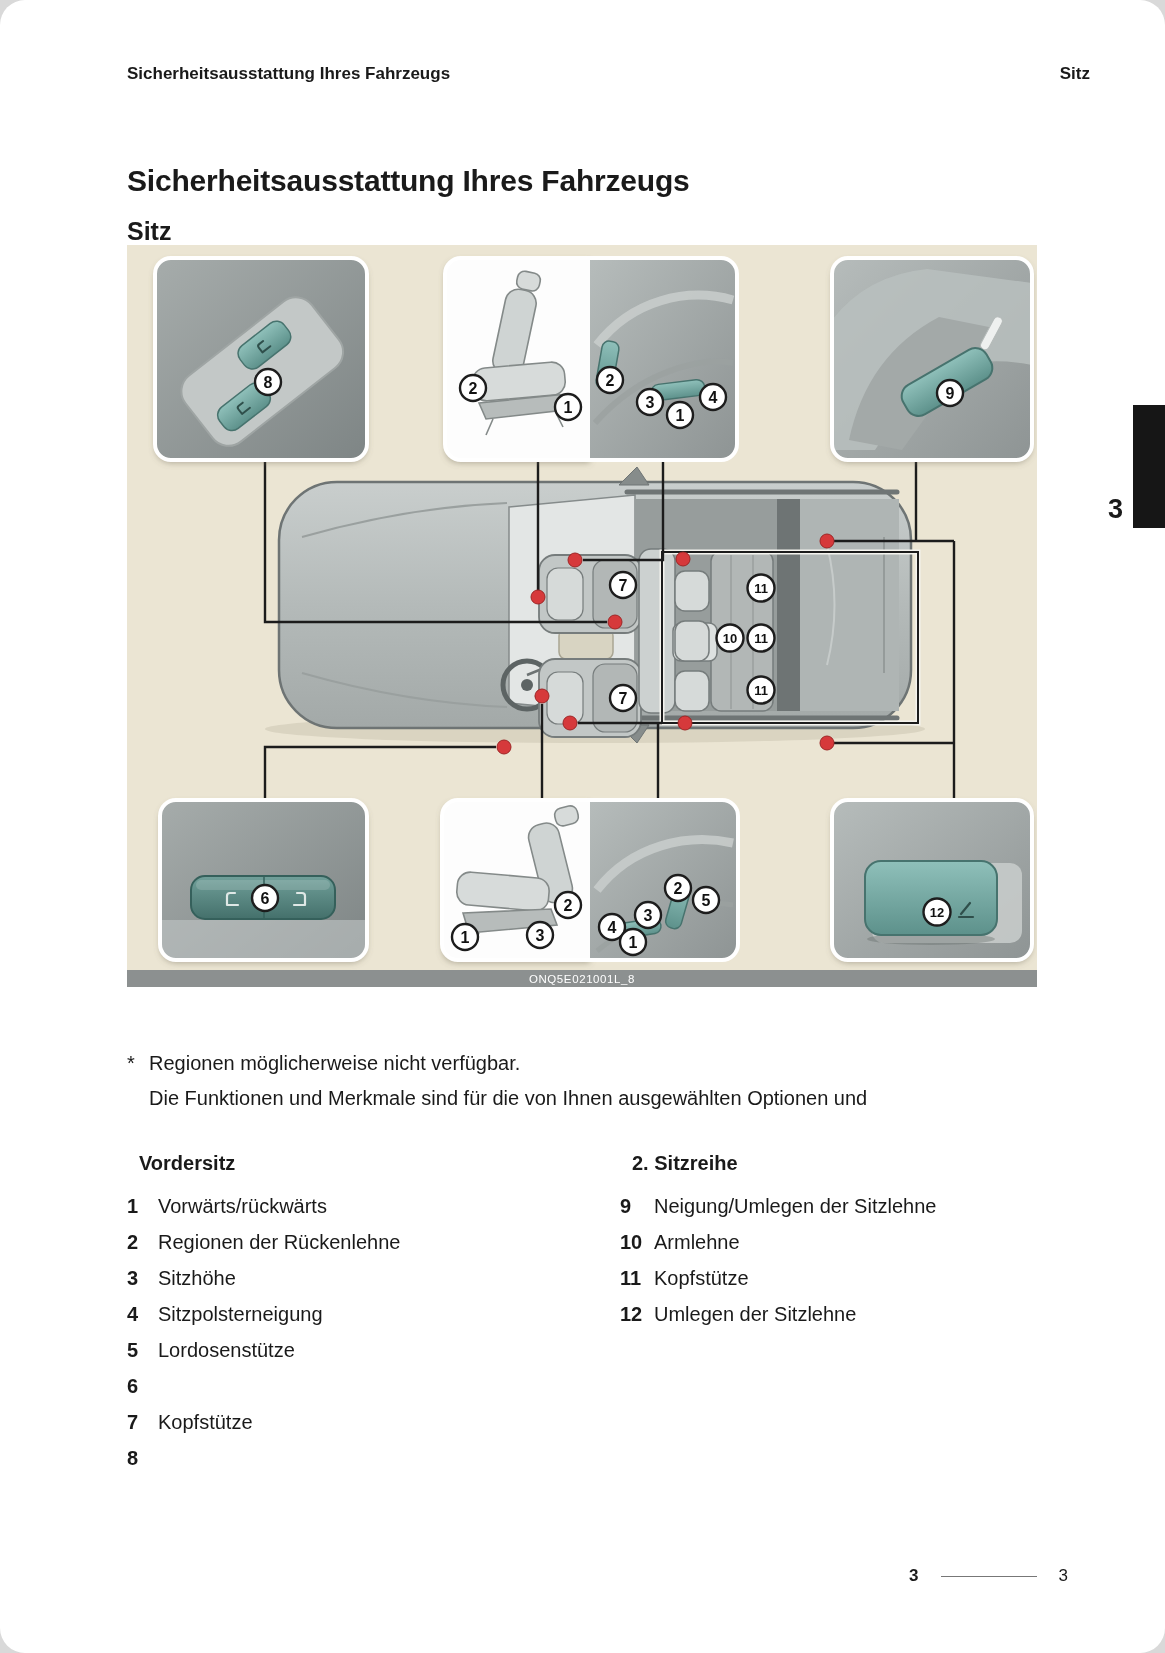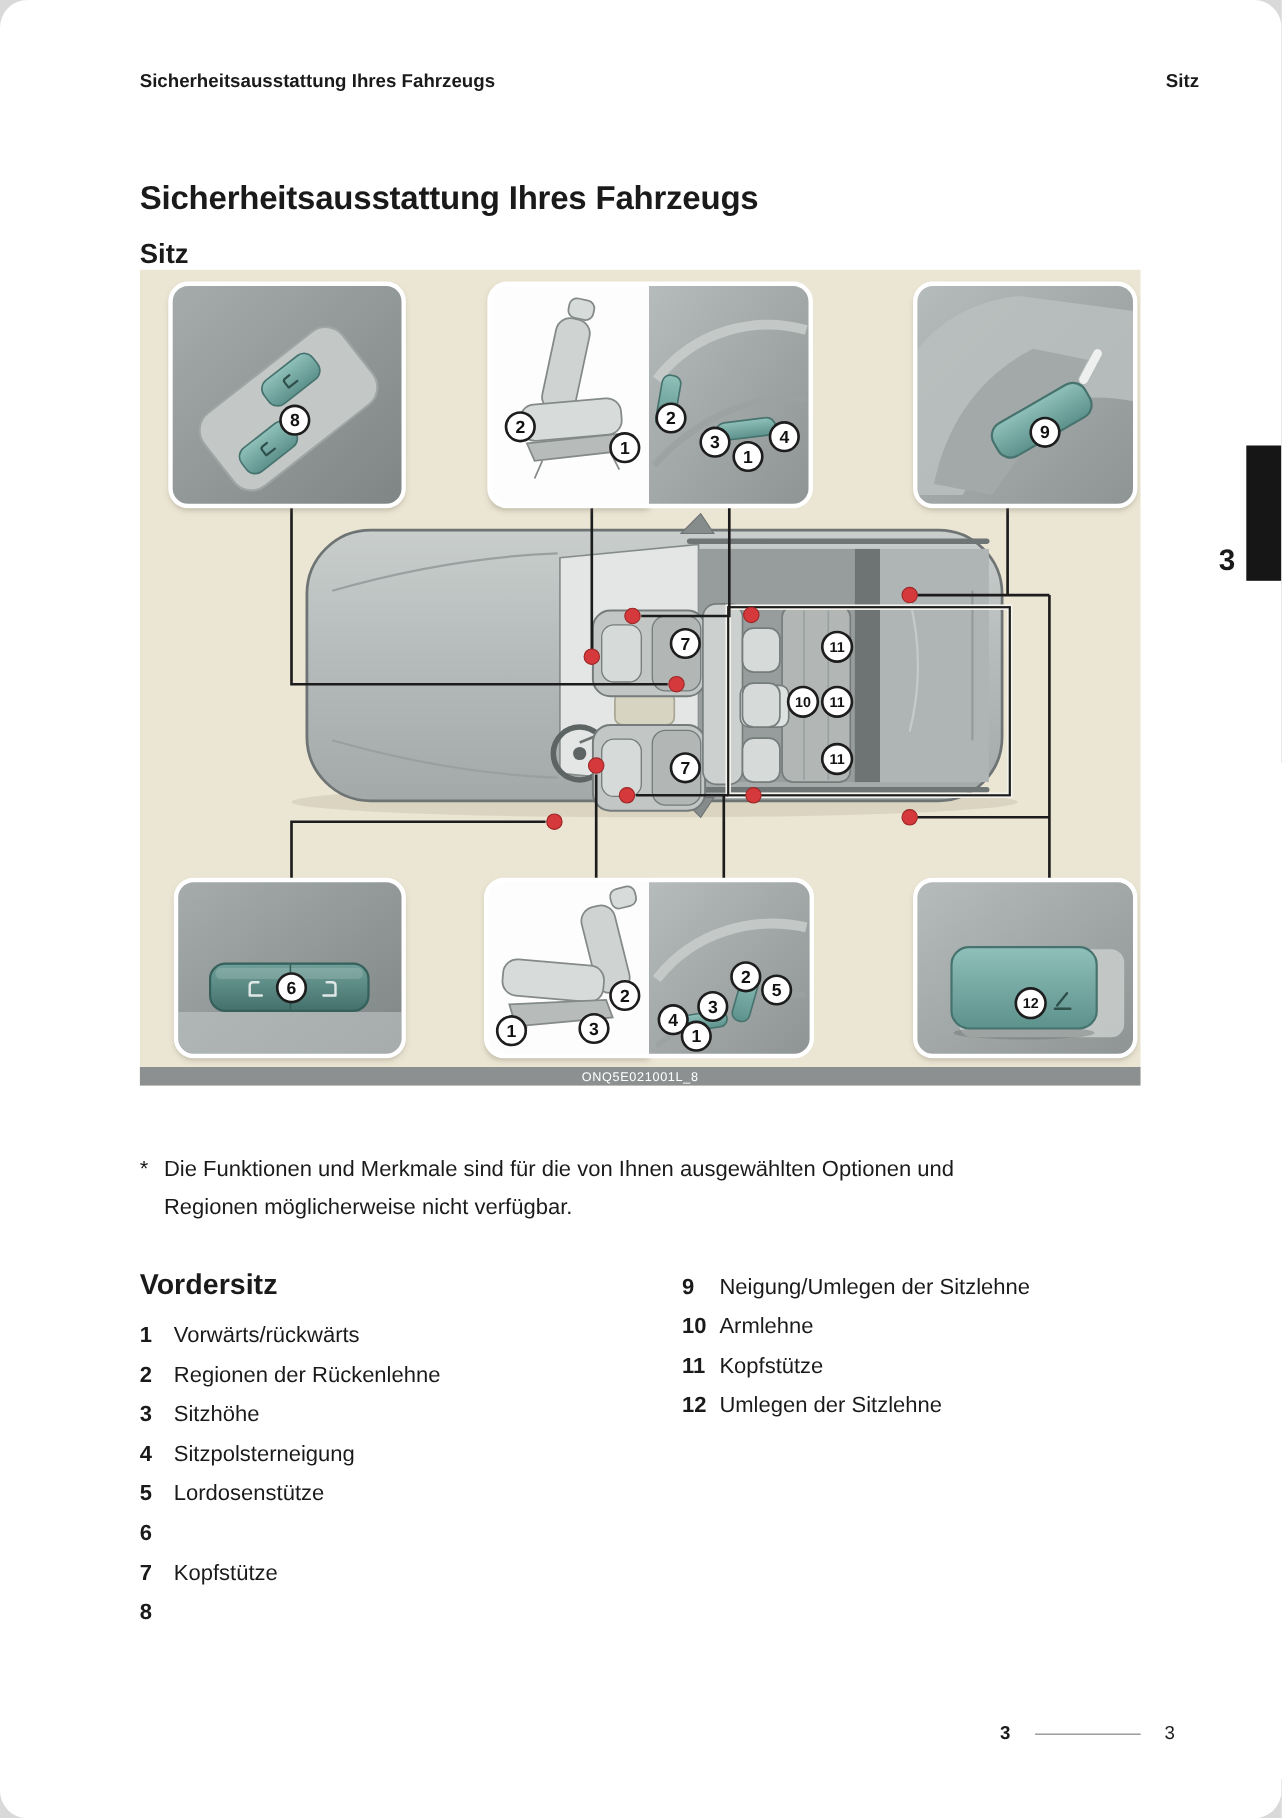--- a/index.html
+++ b/index.html
@@ -11,21 +11,21 @@
   .subtitle{position:absolute;left:127px;top:196px;font-size:25px;font-weight:bold;}
   .figwrap{position:absolute;left:127px;top:245px;width:910px;height:742px;}
   .footnote{position:absolute;left:127px;top:1046px;width:905px;font-size:20px;
             line-height:35px;padding-left:22px;}
   .footnote .star{position:absolute;left:0;top:0;}
   .fnline{display:block;}
   .lists{position:absolute;left:127px;top:1152px;width:960px;}
   .col{position:absolute;top:0;}
   .col.left{left:0;width:450px;}
   .col.right{left:493px;width:460px;}
-  .col h3{margin:0 0 13px 0;font-size:26px;font-weight:bold;}
+  .col h3{margin:0 0 13px 12px;font-size:20px;font-weight:bold;}
   .li{display:flex;line-height:36px;font-size:20px;}
   .li .num{font-weight:bold;flex:0 0 31px;}
   .col.right .li .num{flex-basis:34px;}
   .li .lab{white-space:pre-line;text-align:right;}
   .pagefooter{position:absolute;top:1566px;right:97px;display:flex;align-items:center;
               gap:22px;font-size:17px;}
   .pagefooter .chap{font-weight:bold;}
   .pagefooter .rule{width:96px;height:0;border-top:1.6px solid #777;}
   .chapter-tab{position:absolute;right:0;top:405px;width:32px;height:123px;background:#161616;}
   .tab-num{position:absolute;right:42px;top:494px;font-size:27px;font-weight:bold;}
@@ -261,22 +261,22 @@
         <circle class="cobg" cx="579" cy="655" r="13"></circle>
           <text class="cot" x="579" y="660.5">5</text>
         <circle class="cobg" cx="810" cy="667" r="13.5"></circle>
           <text class="cot2" x="810" y="671.5">12</text>
       </g>
     </svg>
   </div>
 
   <div class="footnote">
     <span class="star">*</span>
+    <span class="fnline">Regionen möglicherweise nicht verfügbar.</span>
     <span class="fnline">Die Funktionen und Merkmale sind für die von Ihnen ausgewählten Optionen und</span>
-    <span class="fnline">Regionen möglicherweise nicht verfügbar.</span>
   </div>
 
   <div class="lists">
     <div class="col left">
       <h3>Vordersitz</h3>
       <div class="li">
           <span class="num">1</span>
           <span class="lab">Vorwärts/rückwärts</span>
         </div>
       <div class="li">
@@ -300,20 +300,21 @@
         </div>
       <div class="li">
           <span class="num">7</span>
           <span class="lab">Kopfstütze</span>
         </div>
       <div class="li">
           <span class="num">8</span>
         </div>
     </div>
     <div class="col right">
+      <h3>2. Sitzreihe</h3>
       <div class="li">
           <span class="num">9</span>
           <span class="lab">Neigung/Umlegen der Sitzlehne</span>
         </div>
       <div class="li">
           <span class="num">10</span>
           <span class="lab">Armlehne</span>
         </div>
       <div class="li">
           <span class="num">11</span>

